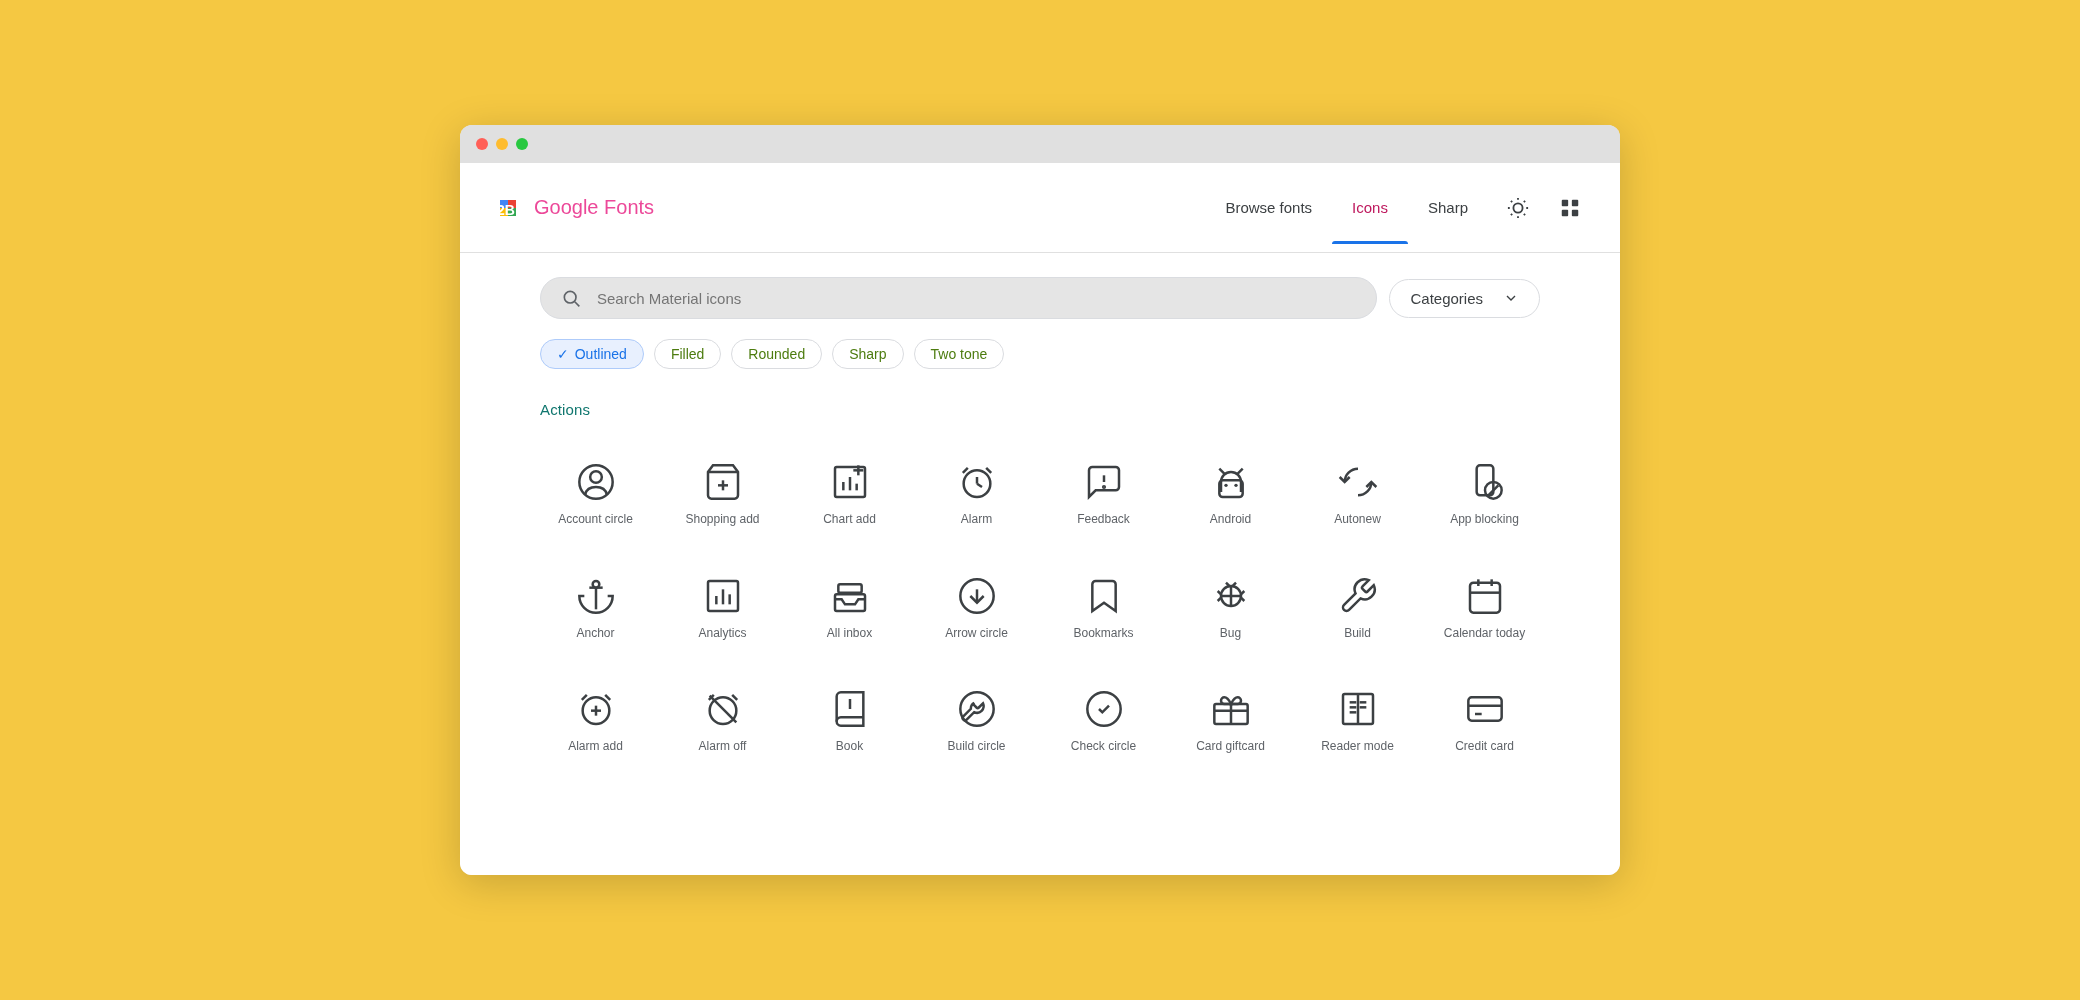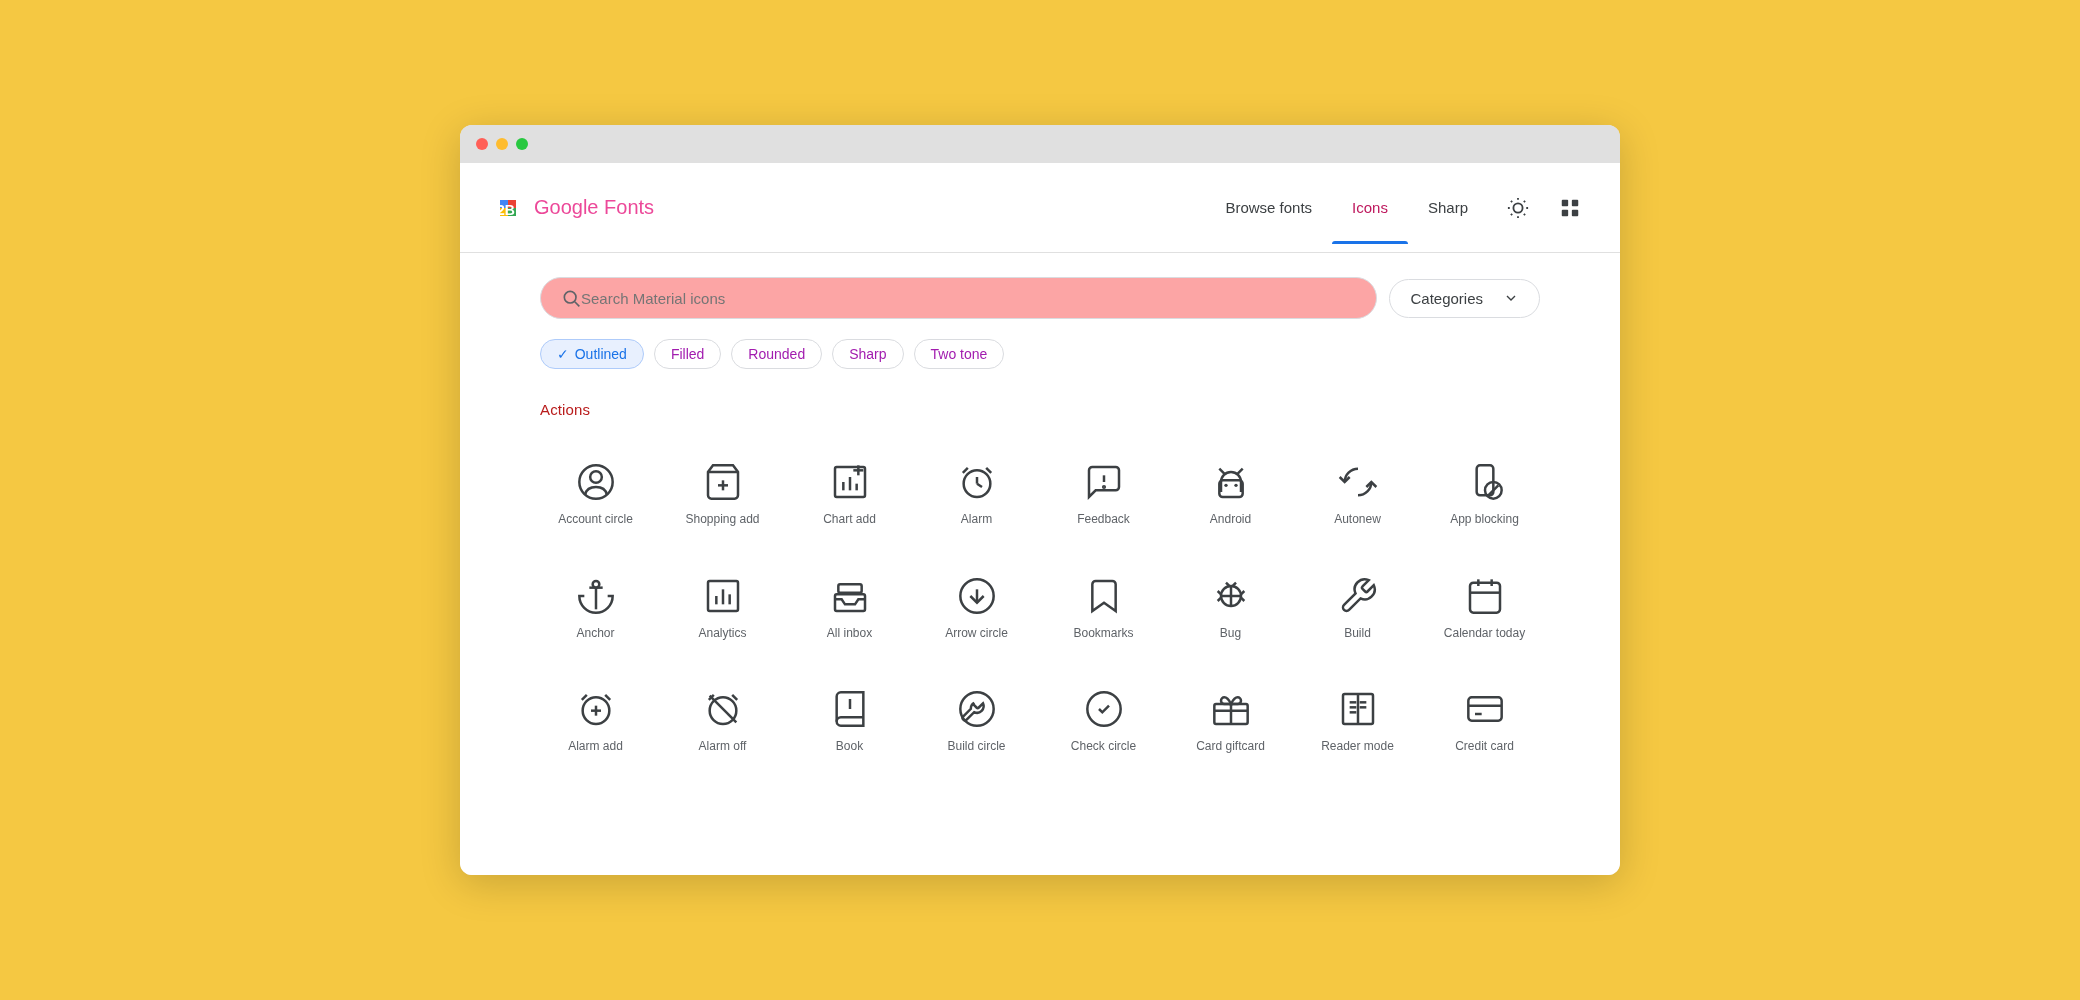--- a/index.html
+++ b/index.html
@@ -116,25 +116,25 @@
     .search-row {
       display: flex;
       align-items: center;
       gap: 12px;
       margin-bottom: 20px;
     }
     .search-box {
       flex: 1;
       display: flex;
       align-items: center;
-      gap: 0;
+      gap: 16px;
       border: 1.5px solid #dadce0;
       border-radius: 28px;
       padding: 10px 20px;
-      background: #fca5a5;
+      background: #e5e5e5;
     }
     .search-box input {
       border: none;
       outline: none;
       font-size: 15px;
       color: #3c4043;
       background: transparent;
       flex: 1;
     }
     .categories-btn {
@@ -155,38 +155,38 @@
       display: flex;
       gap: 10px;
       margin-bottom: 32px;
       flex-wrap: wrap;
     }
     .chip {
       border: 1.5px solid #dadce0;
       border-radius: 20px;
       padding: 6px 16px;
       font-size: 14px;
-      color: #a21caf;
+      color: #4d7c0f;
       cursor: pointer;
       display: flex;
       align-items: center;
       gap: 6px;
       background: #fff;
     }
     .chip.active {
       background: #e8f0fe;
       border-color: #aecbfa;
       color: #1a73e8;
       font-weight: 500;
     }
     
     .section-title {
       font-size: 15px;
       font-weight: 500;
-      color: #b91c1c;
+      color: #0f766e;
       margin-bottom: 24px;
       letter-spacing: 0.01em;
     }
     
     .icon-grid {
       display: grid;
       grid-template-columns: repeat(8, 1fr);
       gap: 16px;
       margin-bottom: 8px;
     }

